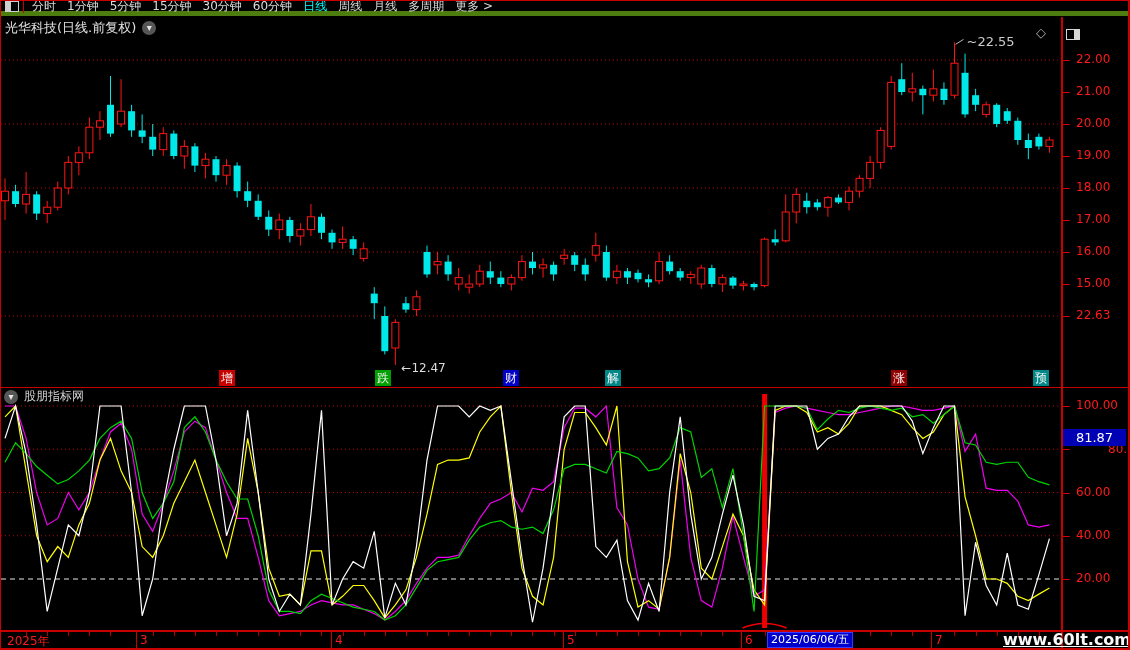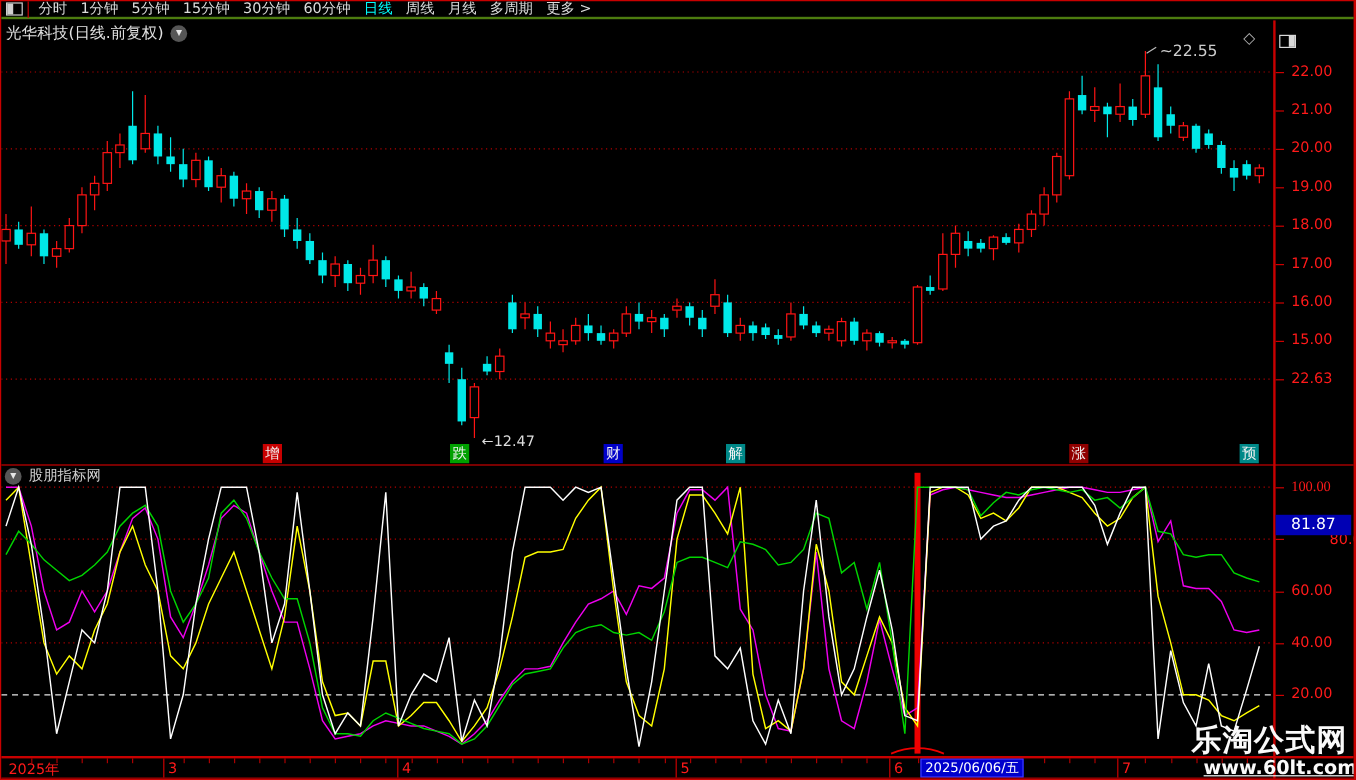--- a/index.html
+++ b/index.html
@@ -1,21 +1,21 @@
 <!DOCTYPE html>
 <html><head>
 <meta charset="utf-8">
 <style>
   html,body{margin:0;padding:0;background:#000;}
   #app{position:relative;width:1130px;height:650px;background:#000;overflow:hidden;
        font-family:"DejaVu Sans","Liberation Sans",sans-serif;box-sizing:border-box;
        border:1px solid #c80000;border-right:2px solid #c80000;}
   
   .menubar{position:absolute;left:0;top:0;width:1130px;height:15px;display:flex;align-items:center;
-           border-bottom:2px solid #4d7c0f;font-size:12px;color:#dcdcdc;box-sizing:border-box;}
+           border-bottom:5px solid #4d7c0f;font-size:12px;color:#dcdcdc;box-sizing:border-box;}
   .menu-icon{display:inline-flex;align-items:center;justify-content:center;width:22px;height:14px;
              border-right:1px solid #c80000;}
   .mi-box{width:12px;height:9px;border:1px solid #cfcfcf;position:relative;}
   .mi-box span{position:absolute;left:0;top:0;width:5px;height:9px;background:#cfcfcf;}
   .menu-left{display:flex;gap:11px;padding-left:8px;white-space:nowrap;}
   .mitem{cursor:default;}
   .menu-right{margin-left:auto;display:flex;height:15px;align-items:center;border-left:1px solid #c80000;}
   .mcell{padding:0 6px;border-right:1px solid #c80000;height:15px;display:flex;align-items:center;color:#e8e8e8;}
   
   .kline-area{position:absolute;left:0;top:16px;width:1060px;height:370px;}
@@ -354,21 +354,21 @@
         <div class="axis-label" style="top: 163px;">18.00</div>
         <div class="axis-tick" style="top: 203px;"></div>
         <div class="axis-label" style="top: 195px;">17.00</div>
         <div class="axis-tick" style="top: 235px;"></div>
         <div class="axis-label" style="top: 227px;">16.00</div>
         <div class="axis-tick" style="top: 267px;"></div>
         <div class="axis-label" style="top: 259px;">15.00</div>
         <div class="axis-tick" style="top: 299px;"></div>
         <div class="axis-label" style="top: 291px;">22.63</div>
         <div class="axis-tick" style="top: 389px;"></div>
-        <div class="axis-label" style="top: 381px; font-family: Liberation Serif, serif;">100.00</div>
+        <div class="axis-label" style="top: 381px;">100.00</div>
         <div class="axis-tick" style="top: 432.25px;"></div>
         <div class="axis-label" style="top: 425px; margin-left: 32px;">80.00</div>
         <div class="axis-tick" style="top: 475.5px;"></div>
         <div class="axis-label" style="top: 467.5px;">60.00</div>
         <div class="axis-tick" style="top: 518.75px;"></div>
         <div class="axis-label" style="top: 510.75px;">40.00</div>
         <div class="axis-tick" style="top: 562px;"></div>
         <div class="axis-label" style="top: 554px;">20.00</div>
       </div>
     <div class="badge" style="background: rgb(0, 0, 180);">81.87</div>
@@ -489,17 +489,16 @@
       <div class="bs-tick" style="left: 1023px;"></div>
       <div class="bs-tick" style="left: 1044px;"></div>
       <div class="bs-tick" style="left: 1065px;"></div>
       <div class="bs-tick" style="left: 1086px;"></div>
       <div class="bs-tick" style="left: 1107px;"></div>
       <div class="bs-cyan" style="left: 816px; width: 20px;"></div>
       <div class="bs-cyan" style="left: 855px; width: 12px;"></div>
     </div>
 
   <div class="watermark">
-    <div class="wm1">乐淘公式网</div>
     <div class="wm2">www.60lt.com</div>
   </div>
 
 </div>
 
 </body></html>

